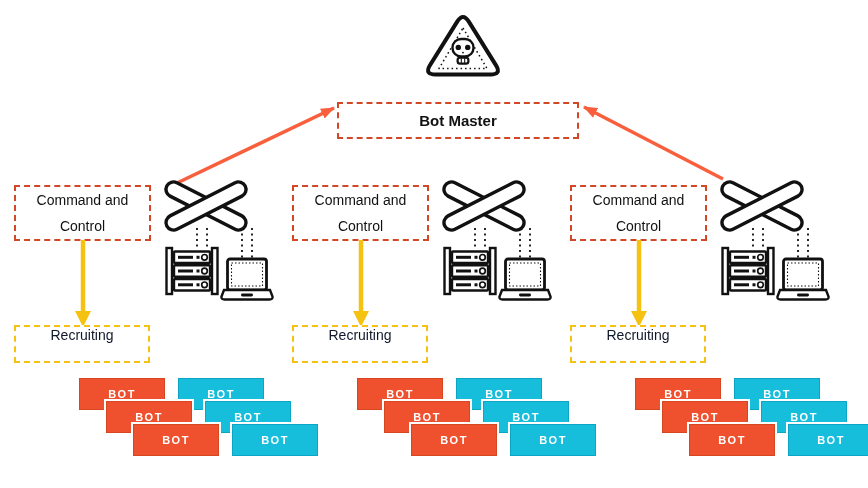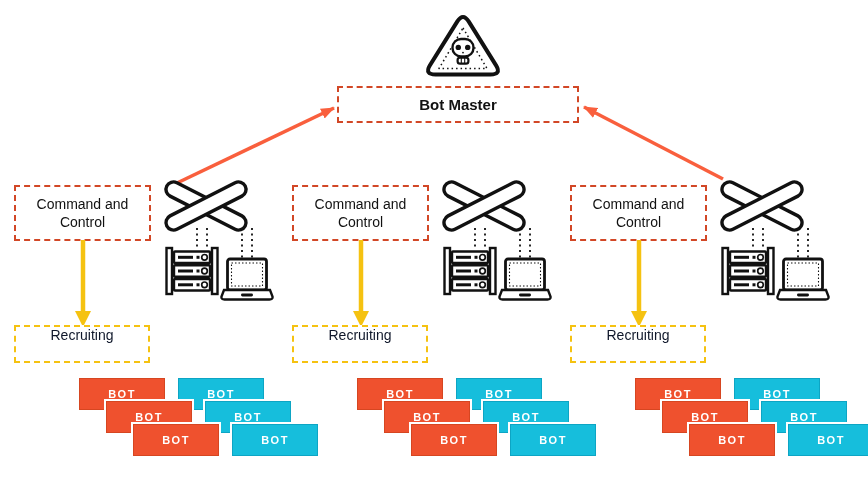--- a/index.html
+++ b/index.html
@@ -4,40 +4,40 @@
 <style>
   html,body{margin:0;padding:0;background:#ffffff;}
   body{width:868px;height:488px;overflow:hidden;font-family:"Liberation Sans",sans-serif;-webkit-font-smoothing:antialiased;}
   .stage{position:relative;width:868px;height:488px;background:#fff;}
 
   
   .threat-icon{position:absolute;left:424px;top:12px;width:78px;height:66px;}
 
   
   .botmaster-box{
-    position:absolute;left:337px;top:86px;width:242px;height:37px;
+    position:absolute;left:337px;top:102px;width:242px;height:37px;
     box-sizing:border-box;border:2px dashed var(--control-border,#D24726);
     display:flex;align-items:center;justify-content:center;
     font-size:15px;font-weight:bold;color:#111;background:#fff;
   }
 
   
   .arrow-overlay{position:absolute;left:0;top:0;width:868px;height:488px;pointer-events:none;}
 
   
   .cluster{position:absolute;top:178px;width:300px;height:282px;}
   .cluster.c1{left:14px;}
   .cluster.c2{left:292px;}
   .cluster.c3{left:570px;}
 
   .cc-box{
     position:absolute;left:0;top:7px;width:137px;height:56px;
     box-sizing:border-box;border:2px dashed var(--control-border,#D24726);
     display:flex;align-items:center;justify-content:center;text-align:center;
-    font-size:14px;color:#111;line-height:18px;background:#fff;padding:0 10px;
+    font-size:14px;color:#111;line-height:26px;background:#fff;padding:0 10px;
   }
 
   .net-svg{position:absolute;left:148px;top:0;width:112px;height:124px;}
 
   .down-arrow{position:absolute;left:58px;top:62px;width:22px;height:88px;}
 
   .recruit-box{
     position:absolute;left:0;top:147px;width:136px;height:38px;
     box-sizing:border-box;border:2px dashed var(--recruit-yellow,#F5C211);
     display:flex;align-items:flex-start;justify-content:center;

